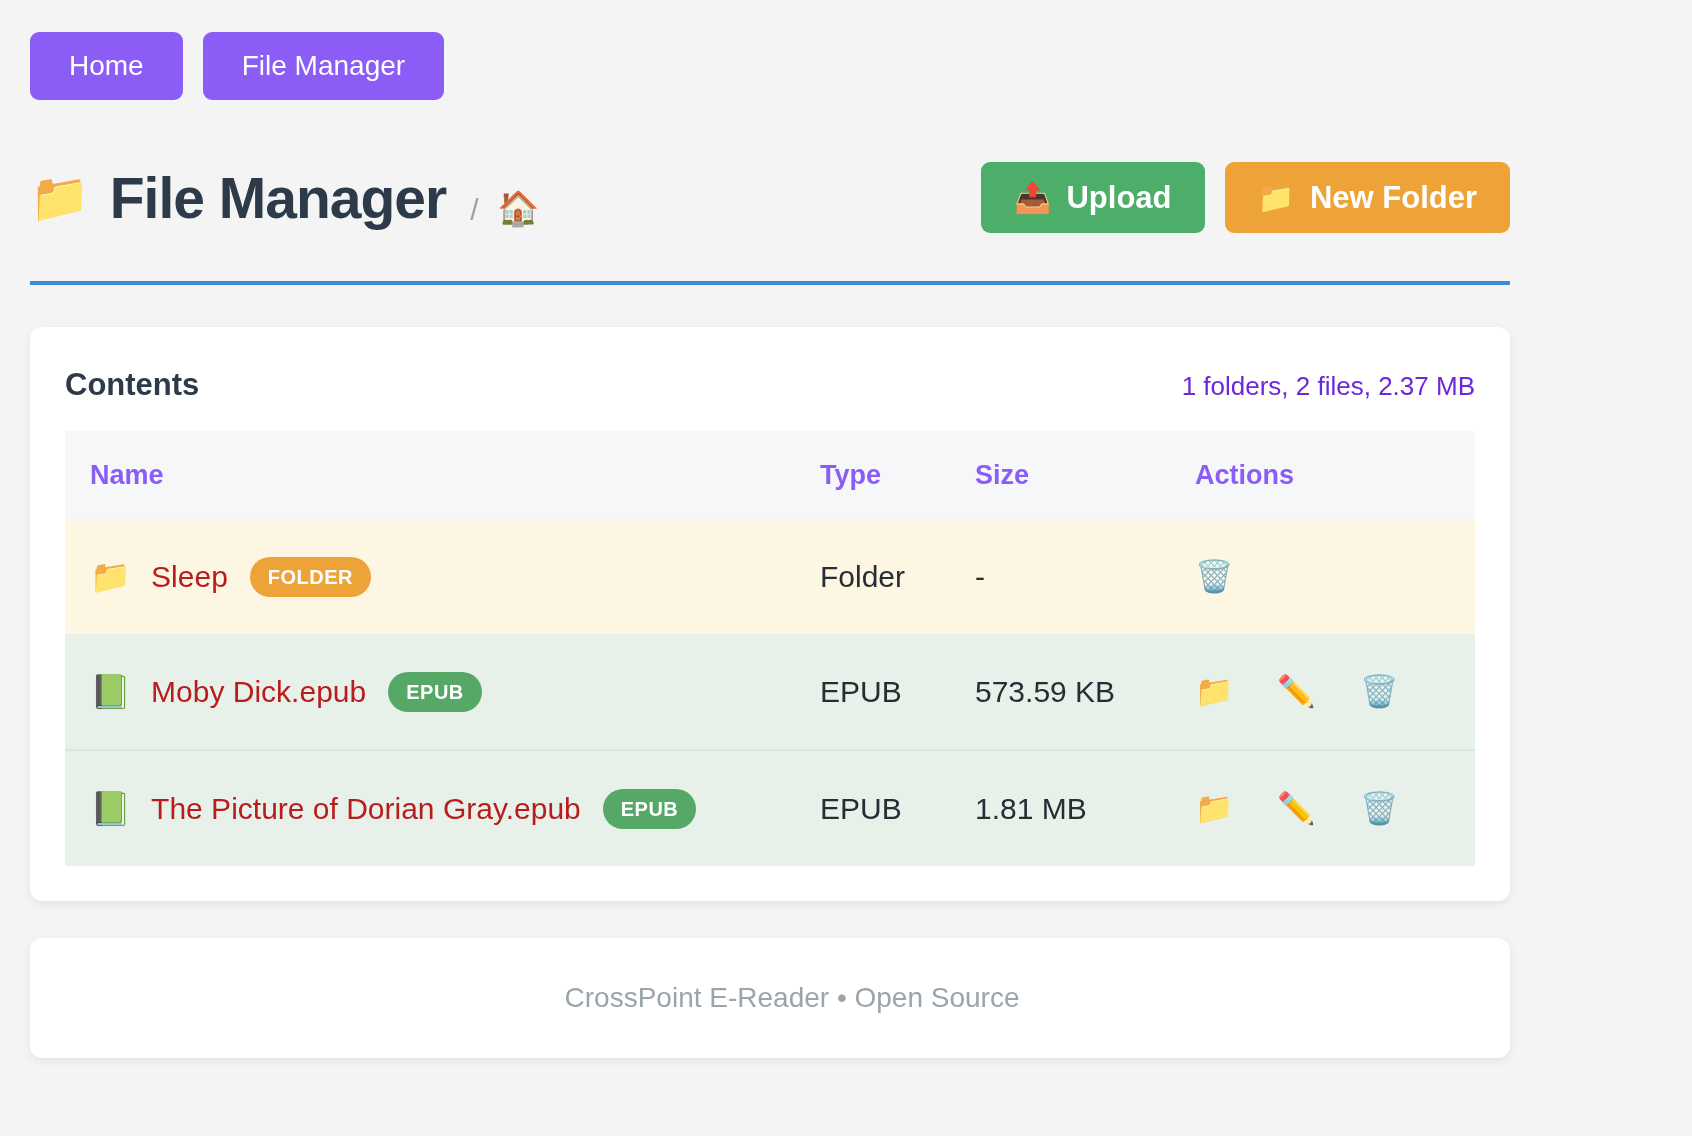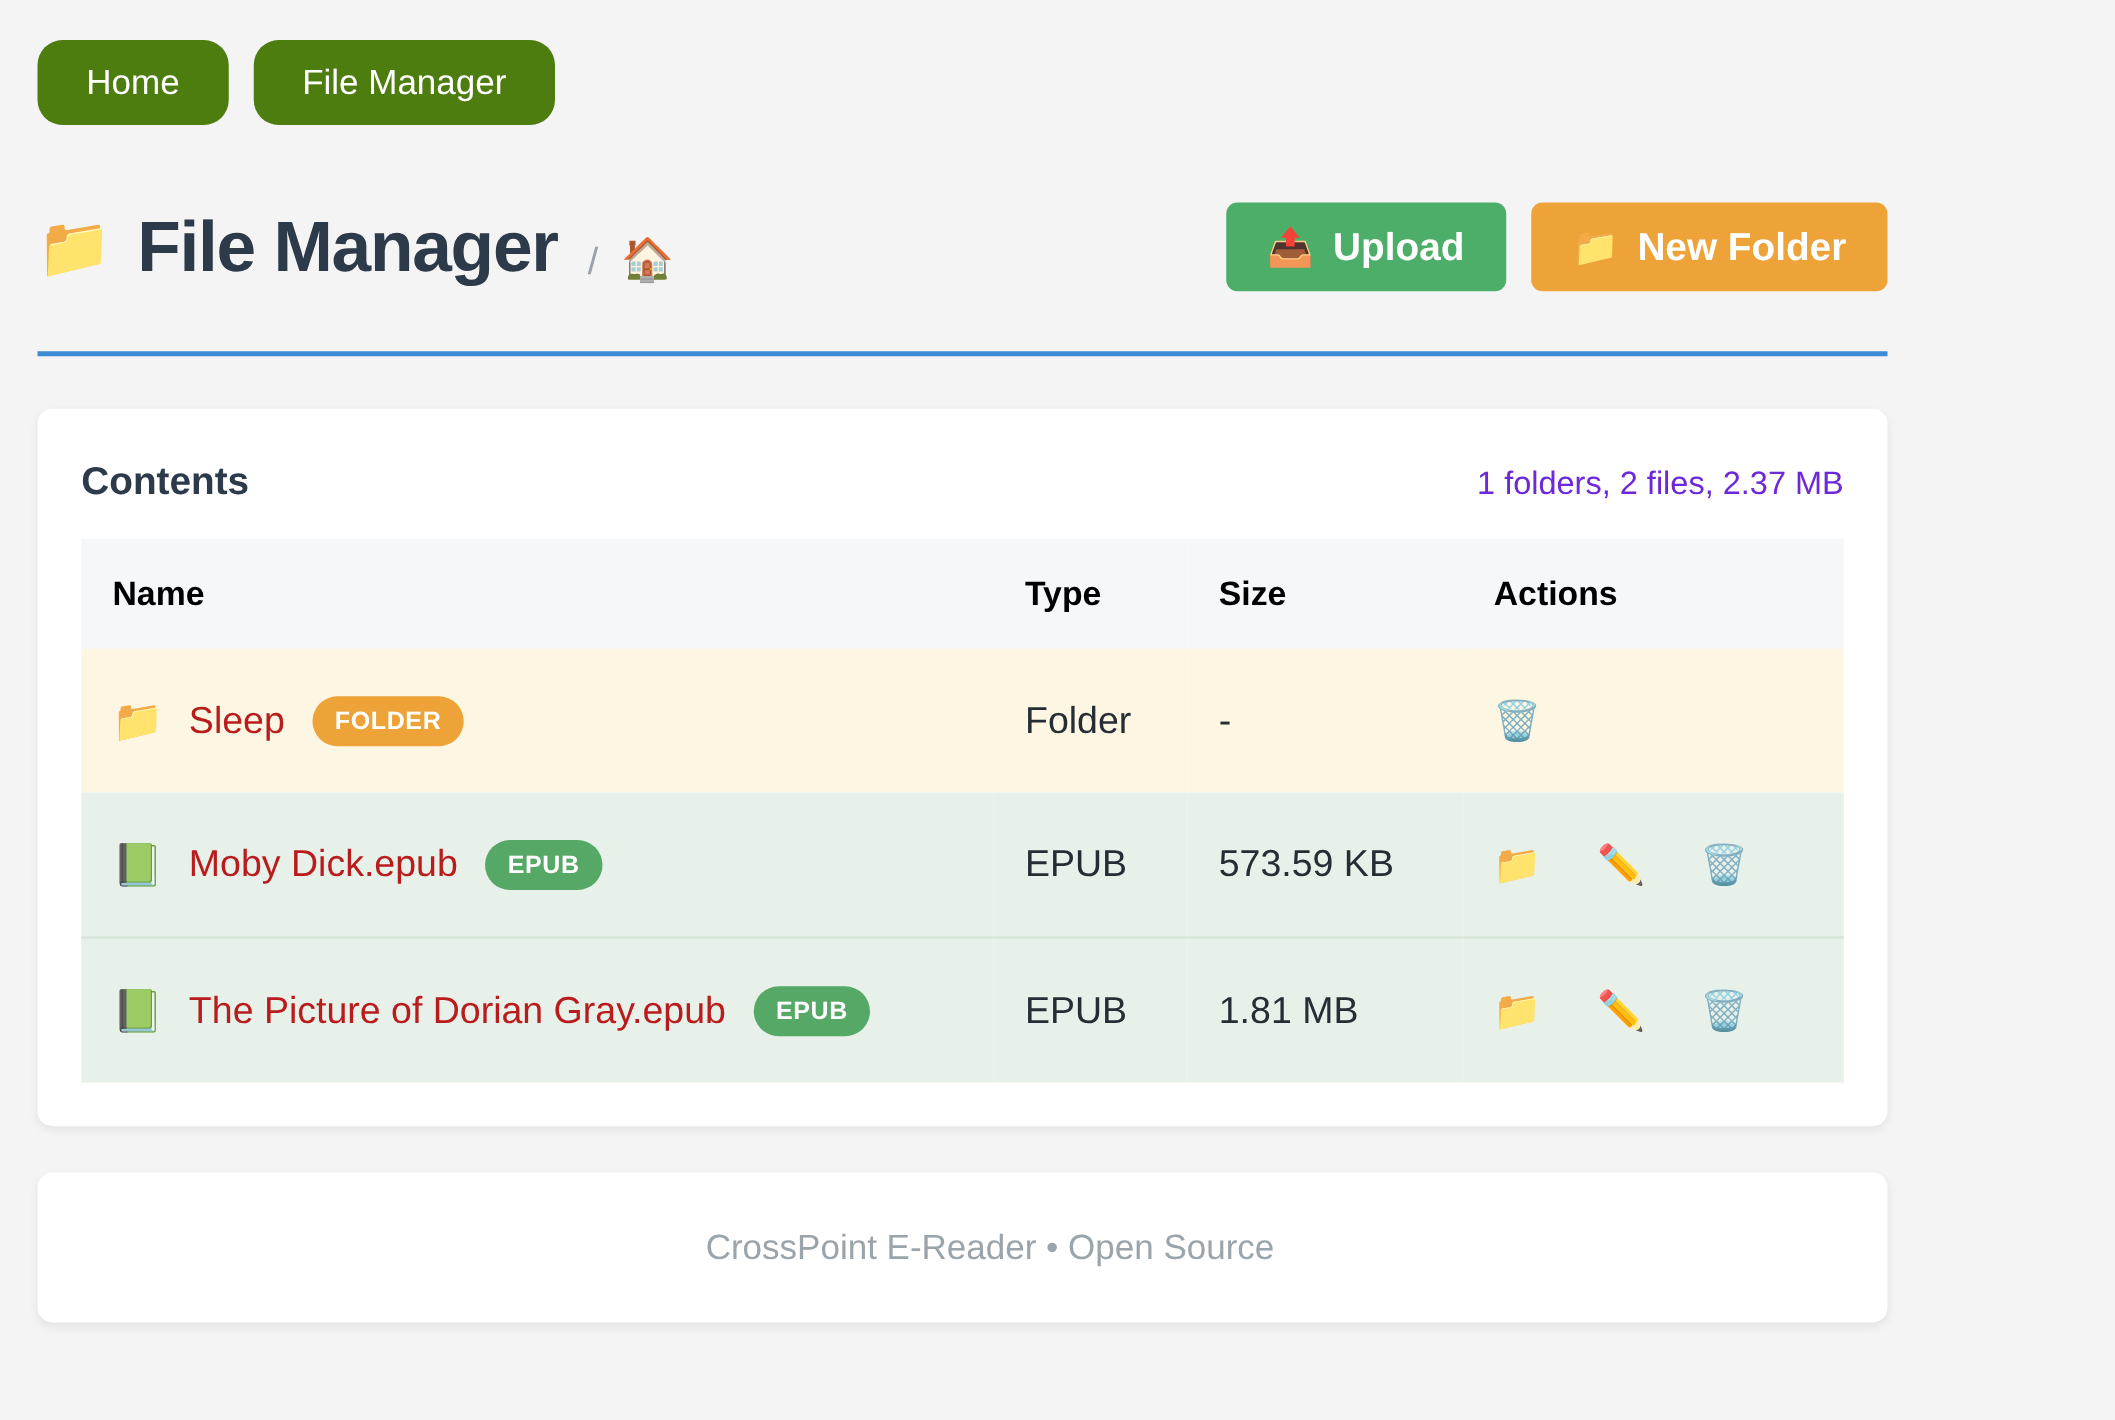--- a/index.html
+++ b/index.html
@@ -7,24 +7,24 @@
     width:1692px; height:1136px; overflow:hidden;
     background:#f4f4f5;
     font-family:"Liberation Sans", sans-serif;
     -webkit-font-smoothing:antialiased;
   }
   .container { margin-left:30px; width:1480px; }
 
   
   .nav { padding-top:32px; display:flex; gap:20px; }
   .nav-btn {
-    background:#4d7c0f; color:#ffffff; font-size:28px;
+    background:#8b5cf6; color:#ffffff; font-size:28px;
     font-family:"Liberation Sans", sans-serif;
     padding:0 39px; height:68px; line-height:68px;
-    border:none; border-radius:20px; cursor:pointer; display:inline-block;
+    border:none; border-radius:9px; cursor:pointer; display:inline-block;
   }
 
   
   .header-row { margin-top:62px; display:flex; justify-content:space-between; align-items:center; }
   .page-title { display:flex; align-items:center; }
   .title-icon { font-size:48px; margin-right:20px; }
   .title-text { font-size:57px; font-weight:bold; color:#2c3a4a; letter-spacing:-1px; }
   .breadcrumb { margin-left:24px; font-size:30px; color:#9aa1a8; position:relative; top:10px; }
   .breadcrumb .sep { margin-right:10px; }
   .breadcrumb .home { font-size:34px; }
@@ -45,21 +45,21 @@
   
   .card { background:#ffffff; border-radius:12px; box-shadow:0 3px 8px rgba(0,0,0,0.07);padding-left:44px; }
   .contents-card { margin-top:42px; padding:40px 35px 35px 35px; }
   .contents-head { display:flex; justify-content:space-between; align-items:baseline; }
   .contents-title { font-size:31px; font-weight:bold; color:#2c3a4a;text-align:right; }
   .contents-summary { font-size:26px; color:#6d28d9; }
 
   
   table.files { margin-top:28px; width:100%; border-collapse:collapse; }
   thead tr { background:#f5f7f9; height:88px; }
-  th { text-align:left; font-size:27px; font-weight:bold; color:#000000; padding-left:25px; }
+  th { text-align:left; font-size:27px; font-weight:bold; color:#8b5cf6; padding-left:25px; }
   tbody td { font-size:30px; color:#272d34; padding-left:25px; height:113px; }
   tr.row-folder { background:#fdf6e3; }
   tr.row-epub  { background:#e8f1e9; }
   tr.row-epub + tr.row-epub td { border-top:2px solid #d9e6da; }
 
   .name-cell { display:flex; align-items:center; }
   .file-icon { font-size:33px; margin-right:20px; }
   .file-name { font-size:30px; color:#b91c1c; }
   .badge {
     color:#ffffff; font-weight:bold; font-size:20px; line-height:20px;

